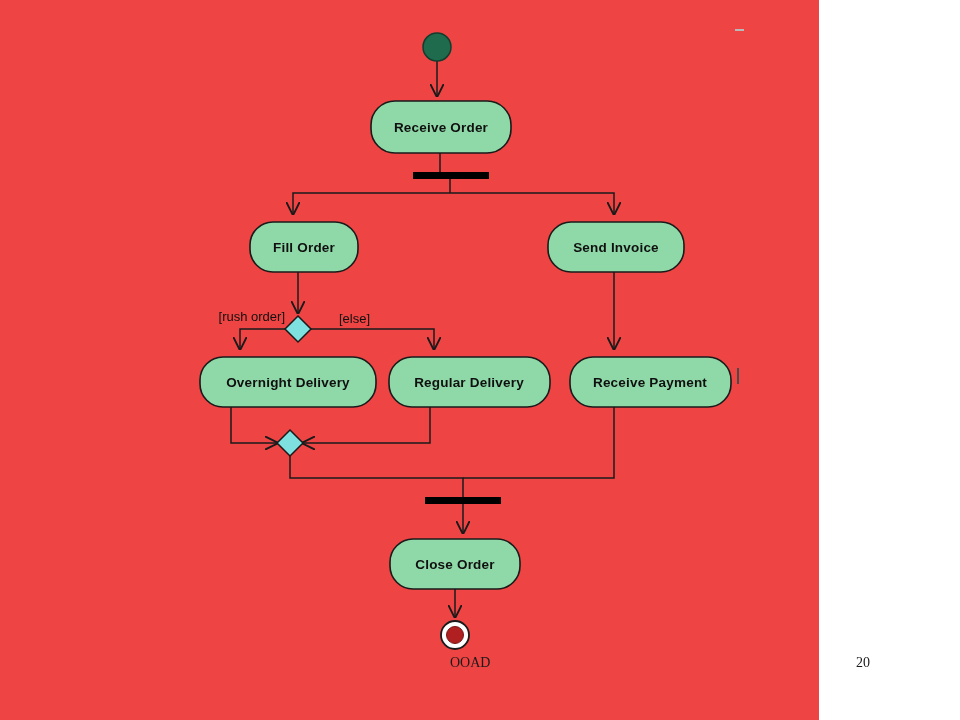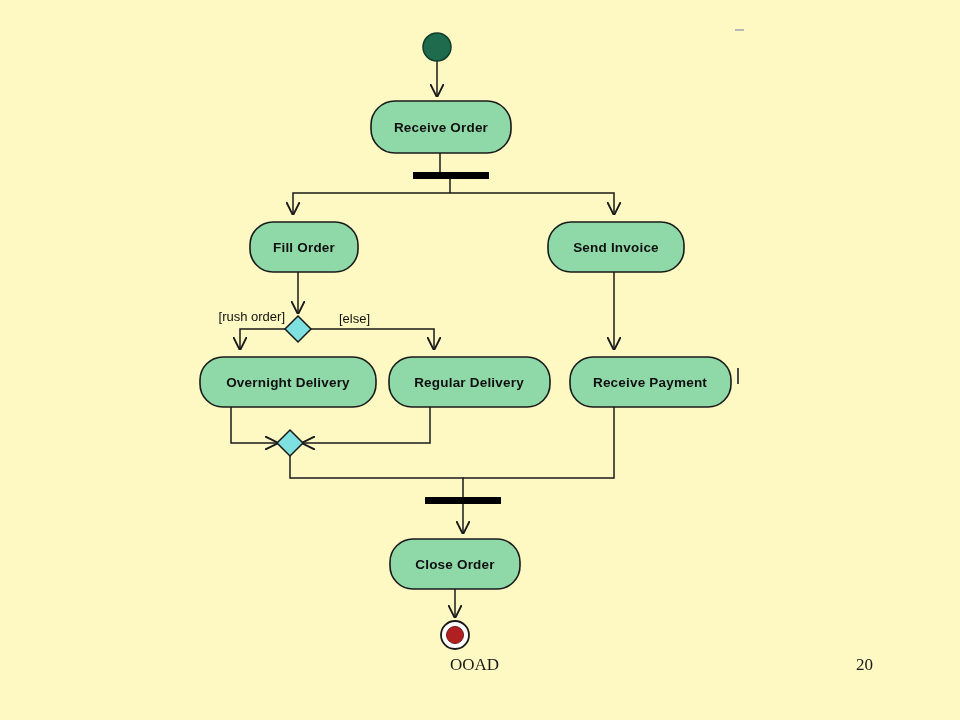--- a/index.html
+++ b/index.html
@@ -11,23 +11,23 @@
   body {
     width: 960px;
     height: 720px;
     overflow: hidden;
     font-family: "Liberation Sans", sans-serif;
     position: relative;
   }
   #slide {
     position: absolute;
     left: 0; top: 0;
-    width: 960px;
+    width: 819px;
     height: 720px;
-    background: #fef9c3;
+    background: #ef4444;
     text-align: center;
   }
   #diagram-svg {
     position: absolute;
     left: 0; top: 0;
     width: 960px;
     height: 720px;
     display: block;
   }
   .node-label {
@@ -52,21 +52,21 @@
   .footer-row {
     position: absolute;
     left: 0;
     top: 655px;
     width: 960px;
     height: 40px;
   }
   .footer-text {
     position: absolute;
     font-family: "Liberation Serif", serif;
-    font-size: 17px;
+    font-size: 14px;
     color: #1a1a1a;
     white-space: nowrap;
   }
   #footer-title { left: 450px; top: 0; }
   #footer-page  { left: 856px; top: 0; }
 
   .artifact {
     position: absolute;
     background: #8a8a8a;
   }

